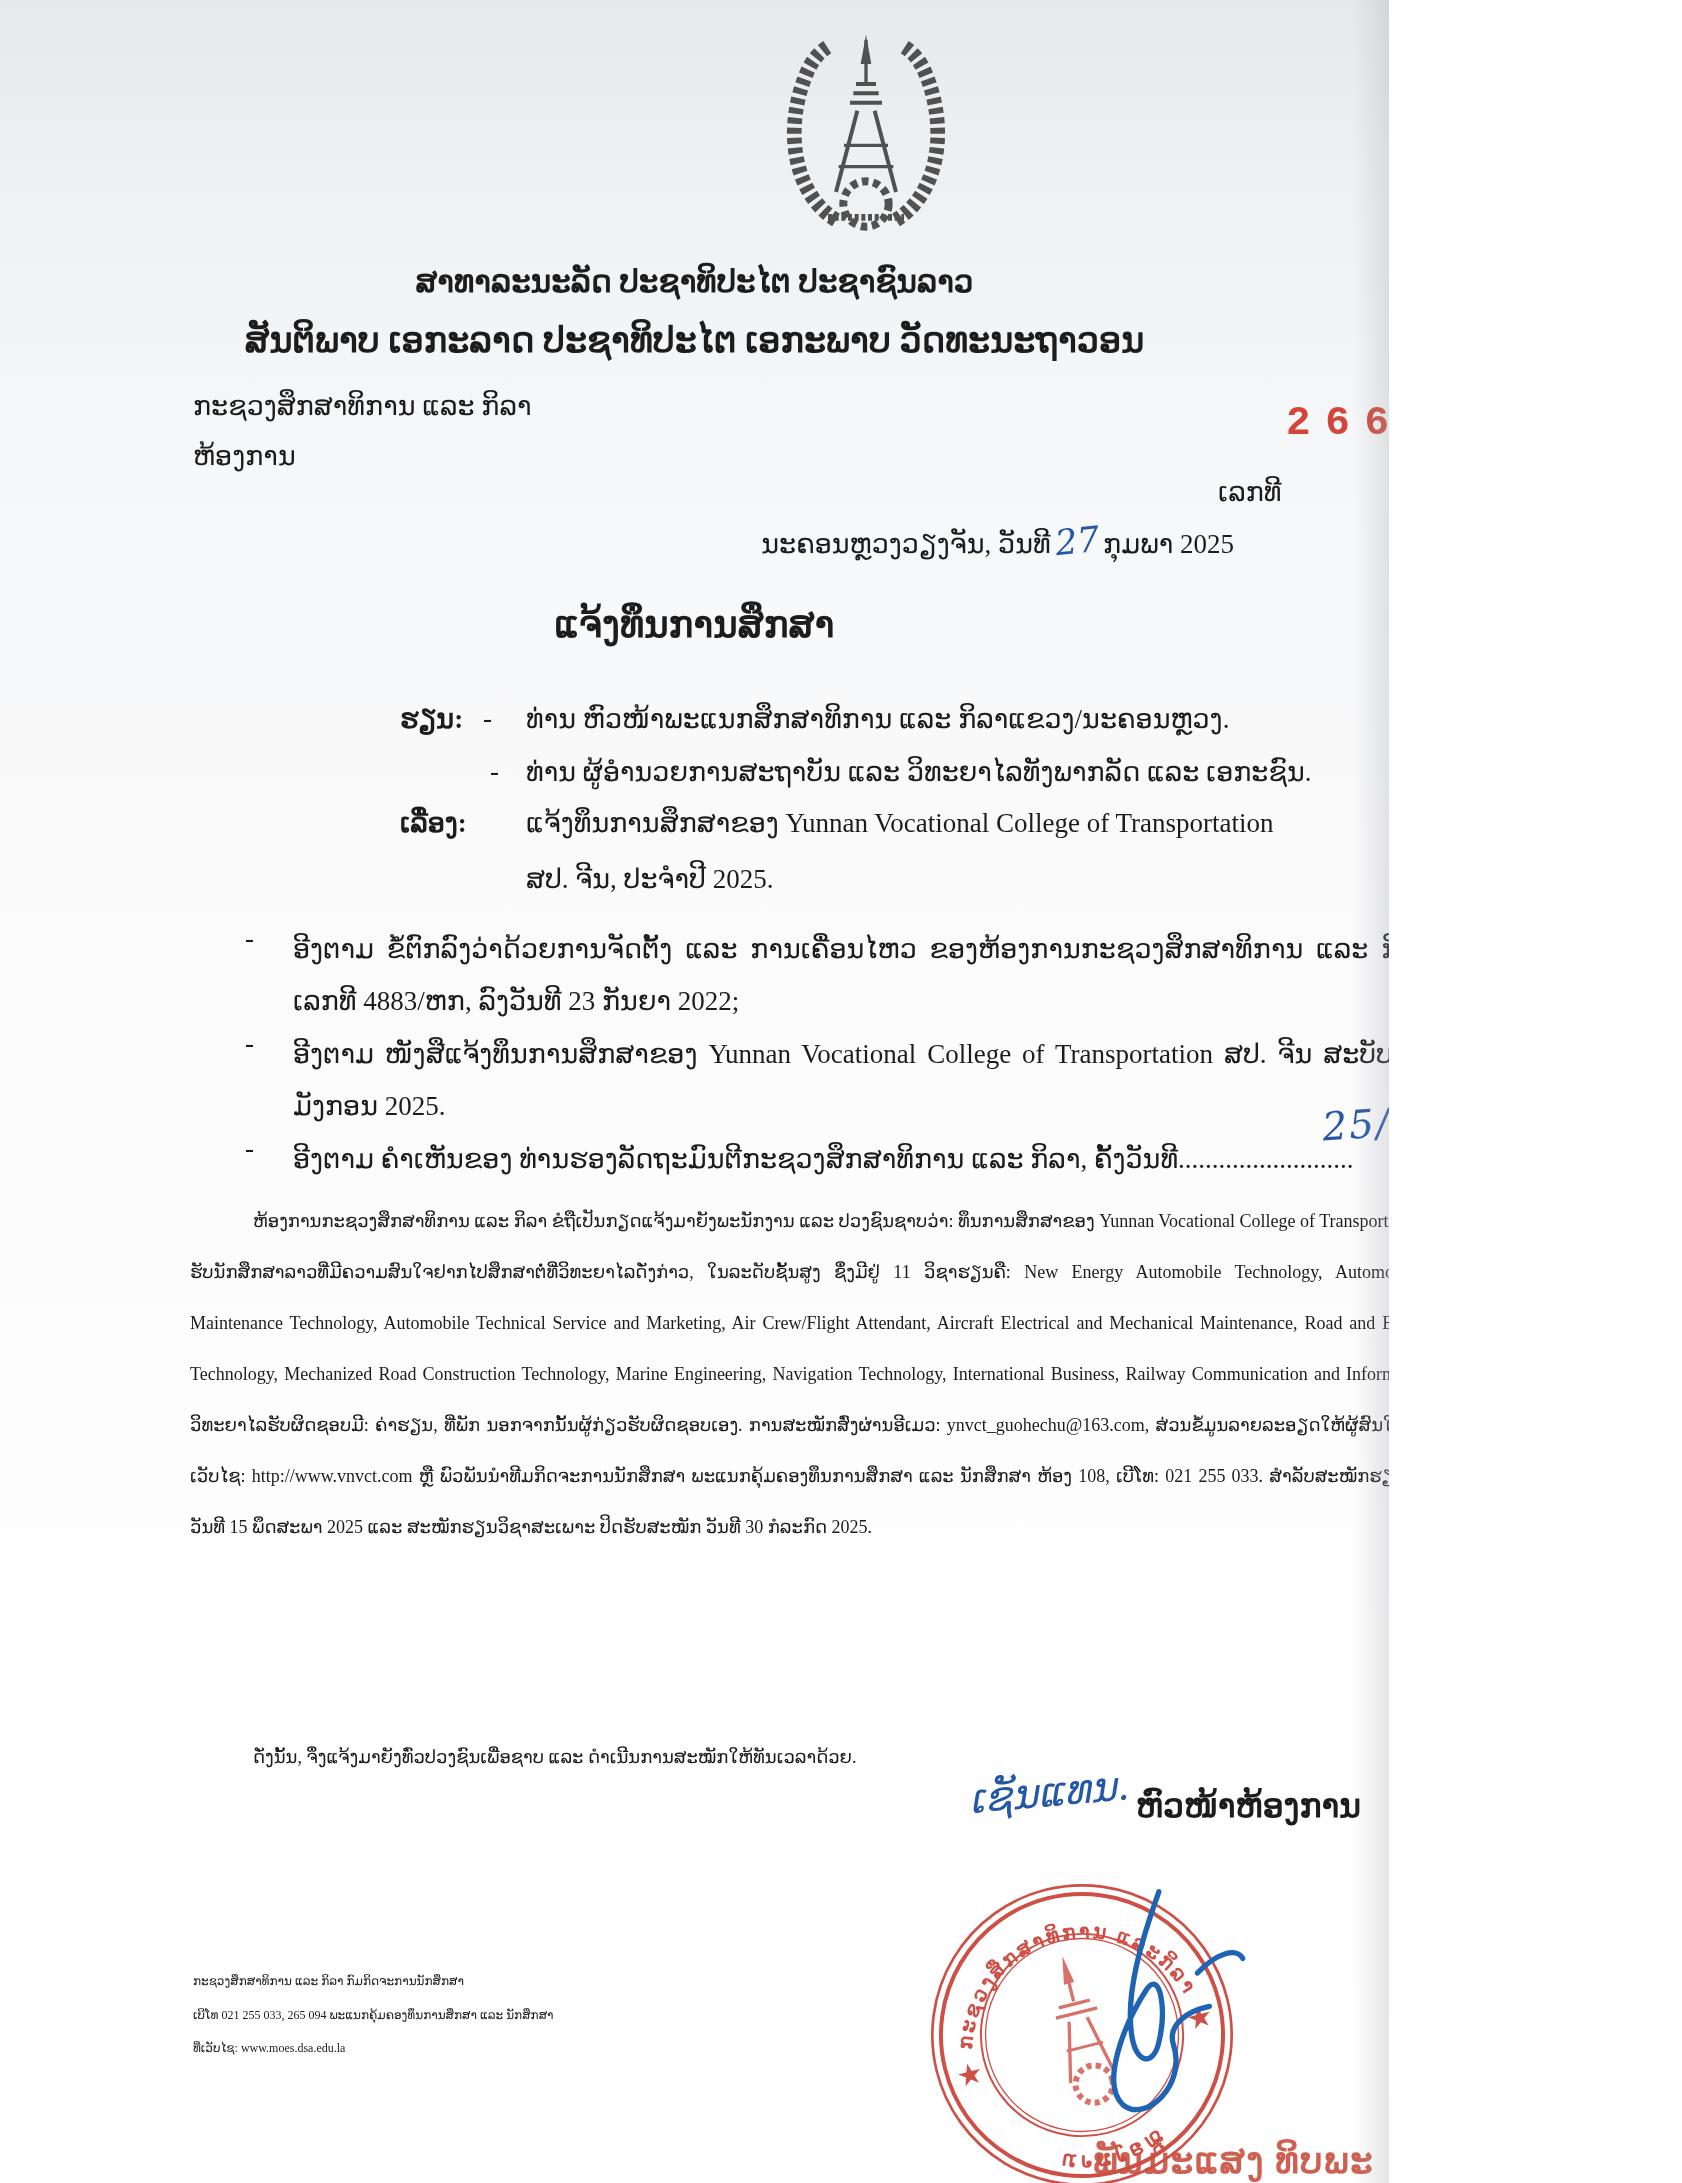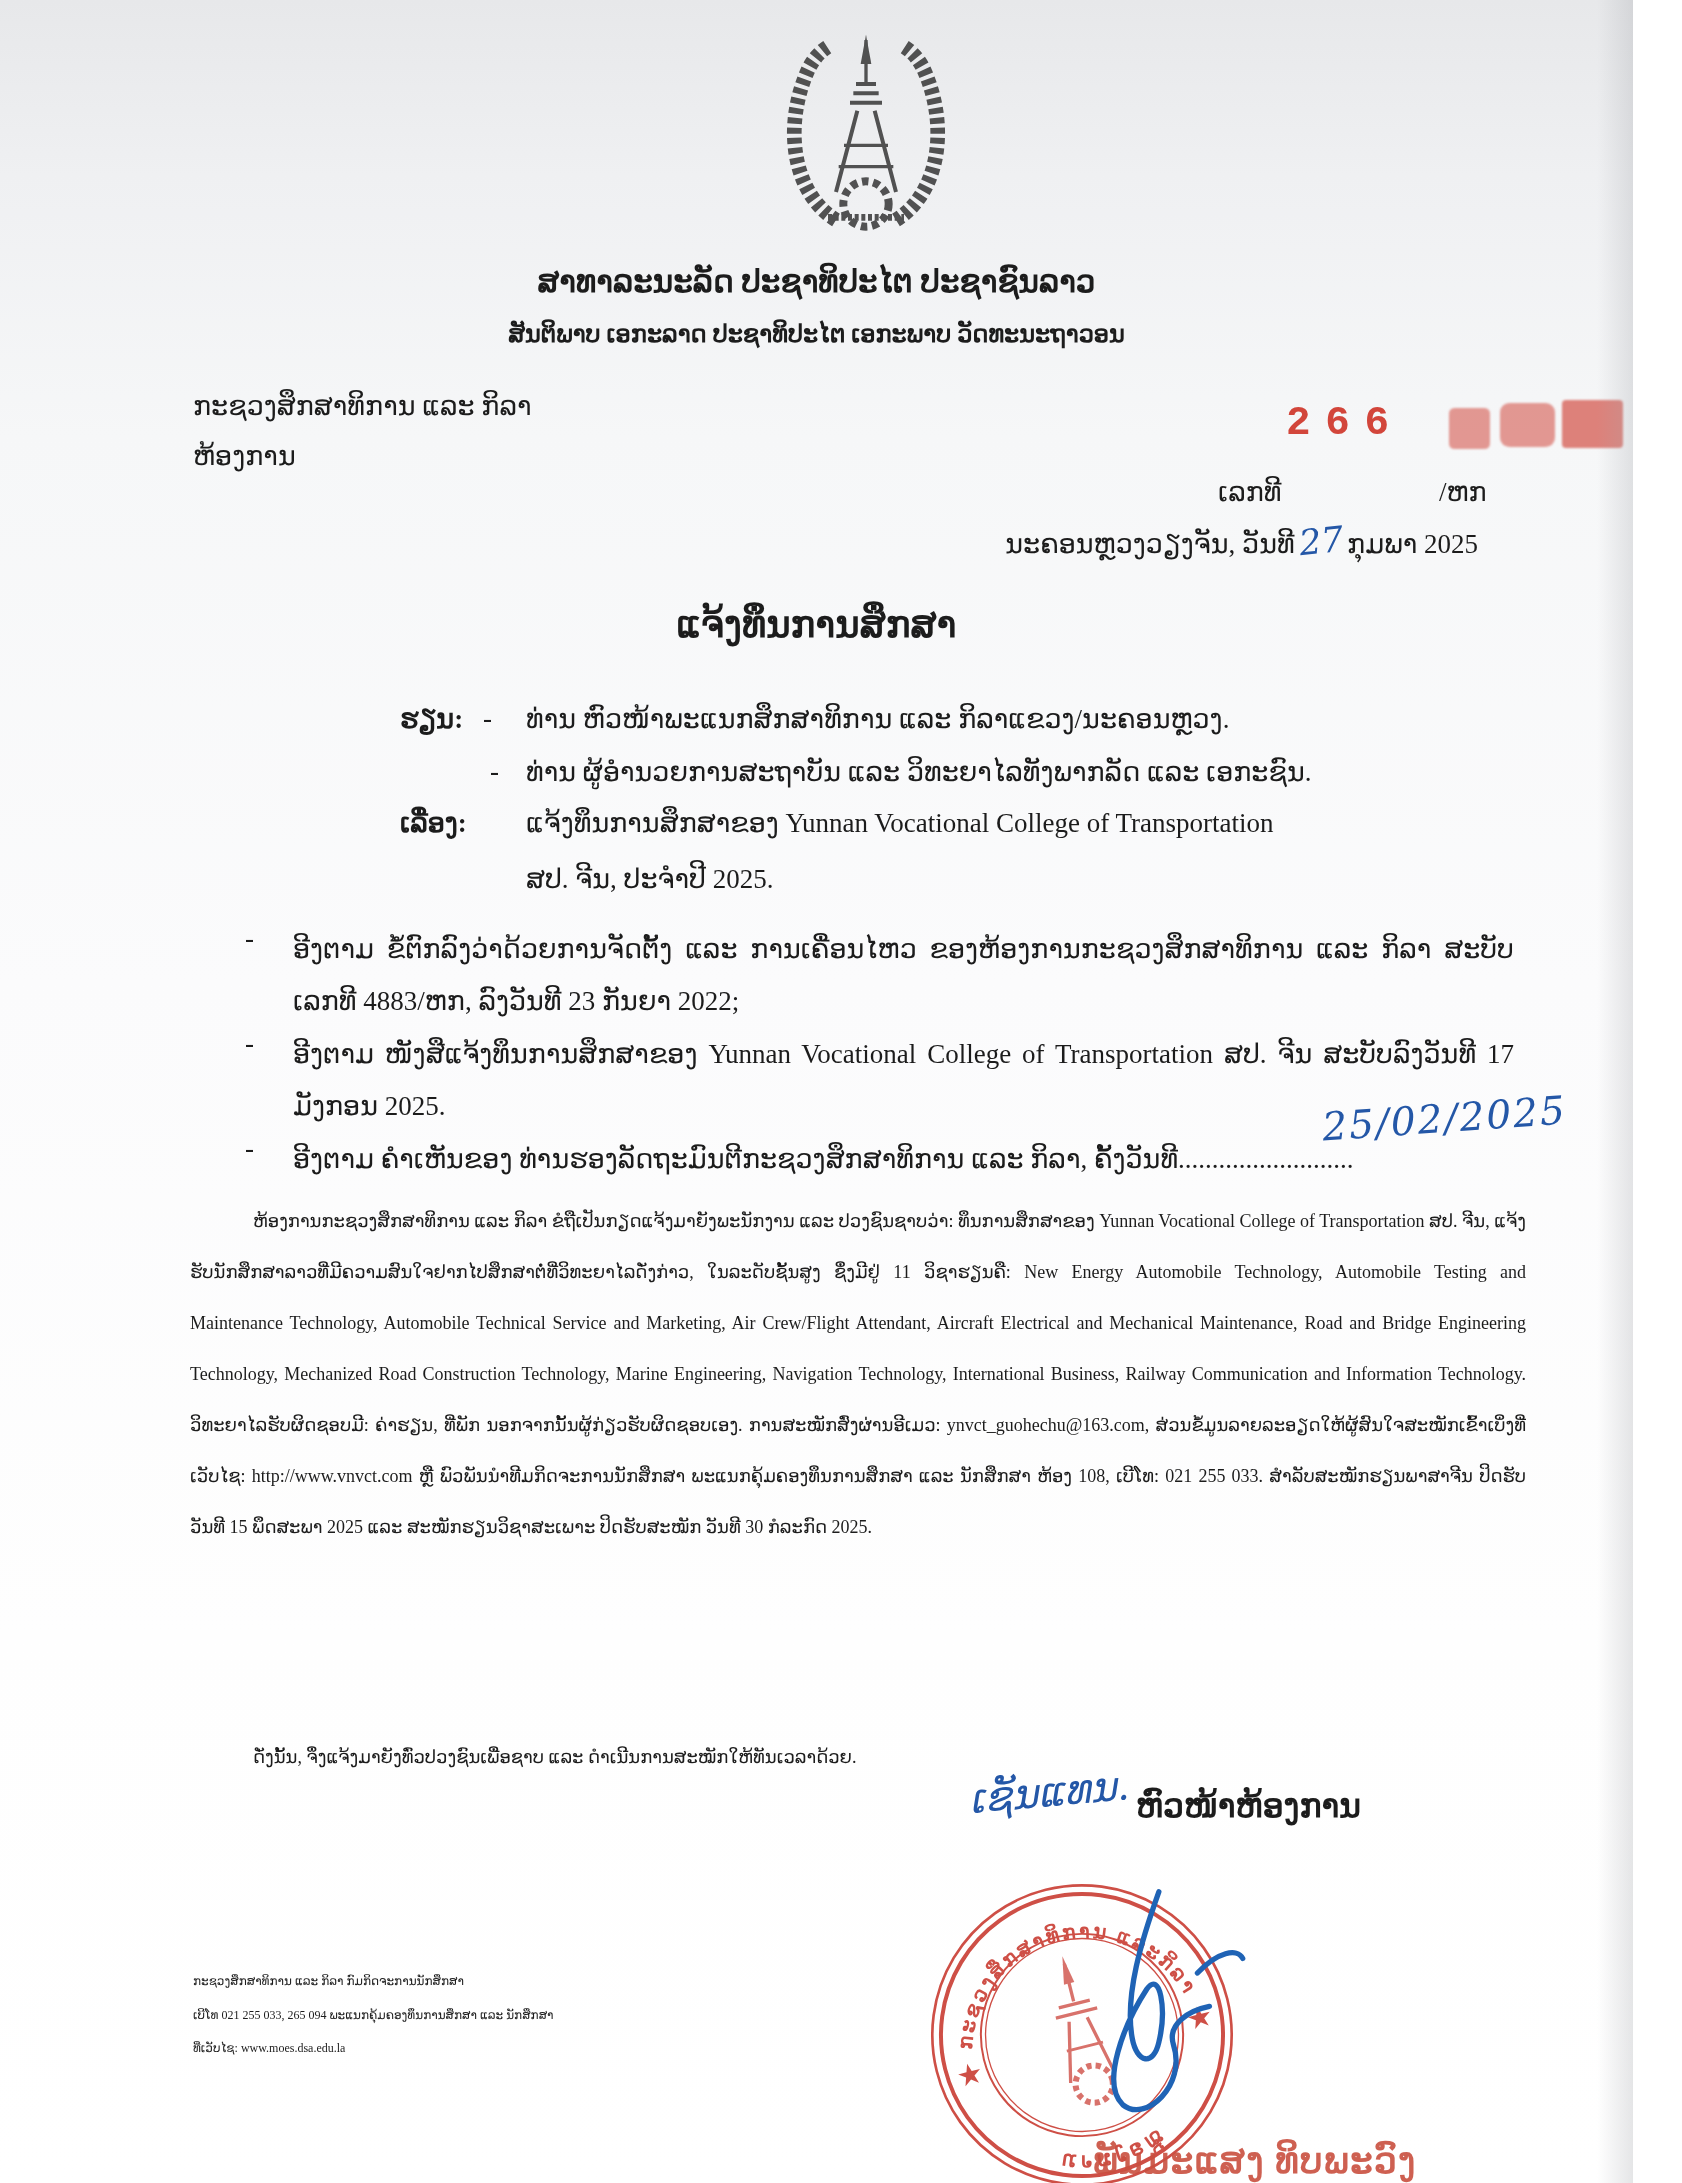--- a/index.html
+++ b/index.html
@@ -1,29 +1,29 @@
 <!DOCTYPE html>
 <html style="font-size:10.7px"><head>
 <meta charset="utf-8">
 <style>
   html,body{margin:0;padding:0;}
   .page{
     position:relative;
-    width:1633px;height:2183px;
+    width:1389px;height:2183px;
     background:linear-gradient(180deg,#e7e8ea 0%,#eff0f2 8%,#f6f7f8 20%,#fbfbfc 45%,#fefefe 75%,#ffffff 100%);
     font-family:"Liberation Serif", serif;
     color:#1c1c1c;
     overflow:hidden;
   }
   .abs{position:absolute;}
   .lao{font-family:"Liberation Serif", serif;}
   .b{font-weight:700;}
   .center{left:0;right:0;text-align:center;}
   .fs40{font-size:27px;}
-  .fs44{font-size:24px;}
+  .fs44{font-size:35px;}
   .fs46{font-size:31px;}
   .fs56{font-size:37px;}
   .justify{text-align:justify;}
   .stampnum{
     font-family:"Liberation Mono", monospace;
     font-weight:700;font-size:41px;letter-spacing:14.7px;
     color:#d0372b;opacity:.92;
   }
   .smudge{background:#cf3a2e;opacity:.5;filter:blur(1.3px);border-radius:5.3px;}
   .hand{

